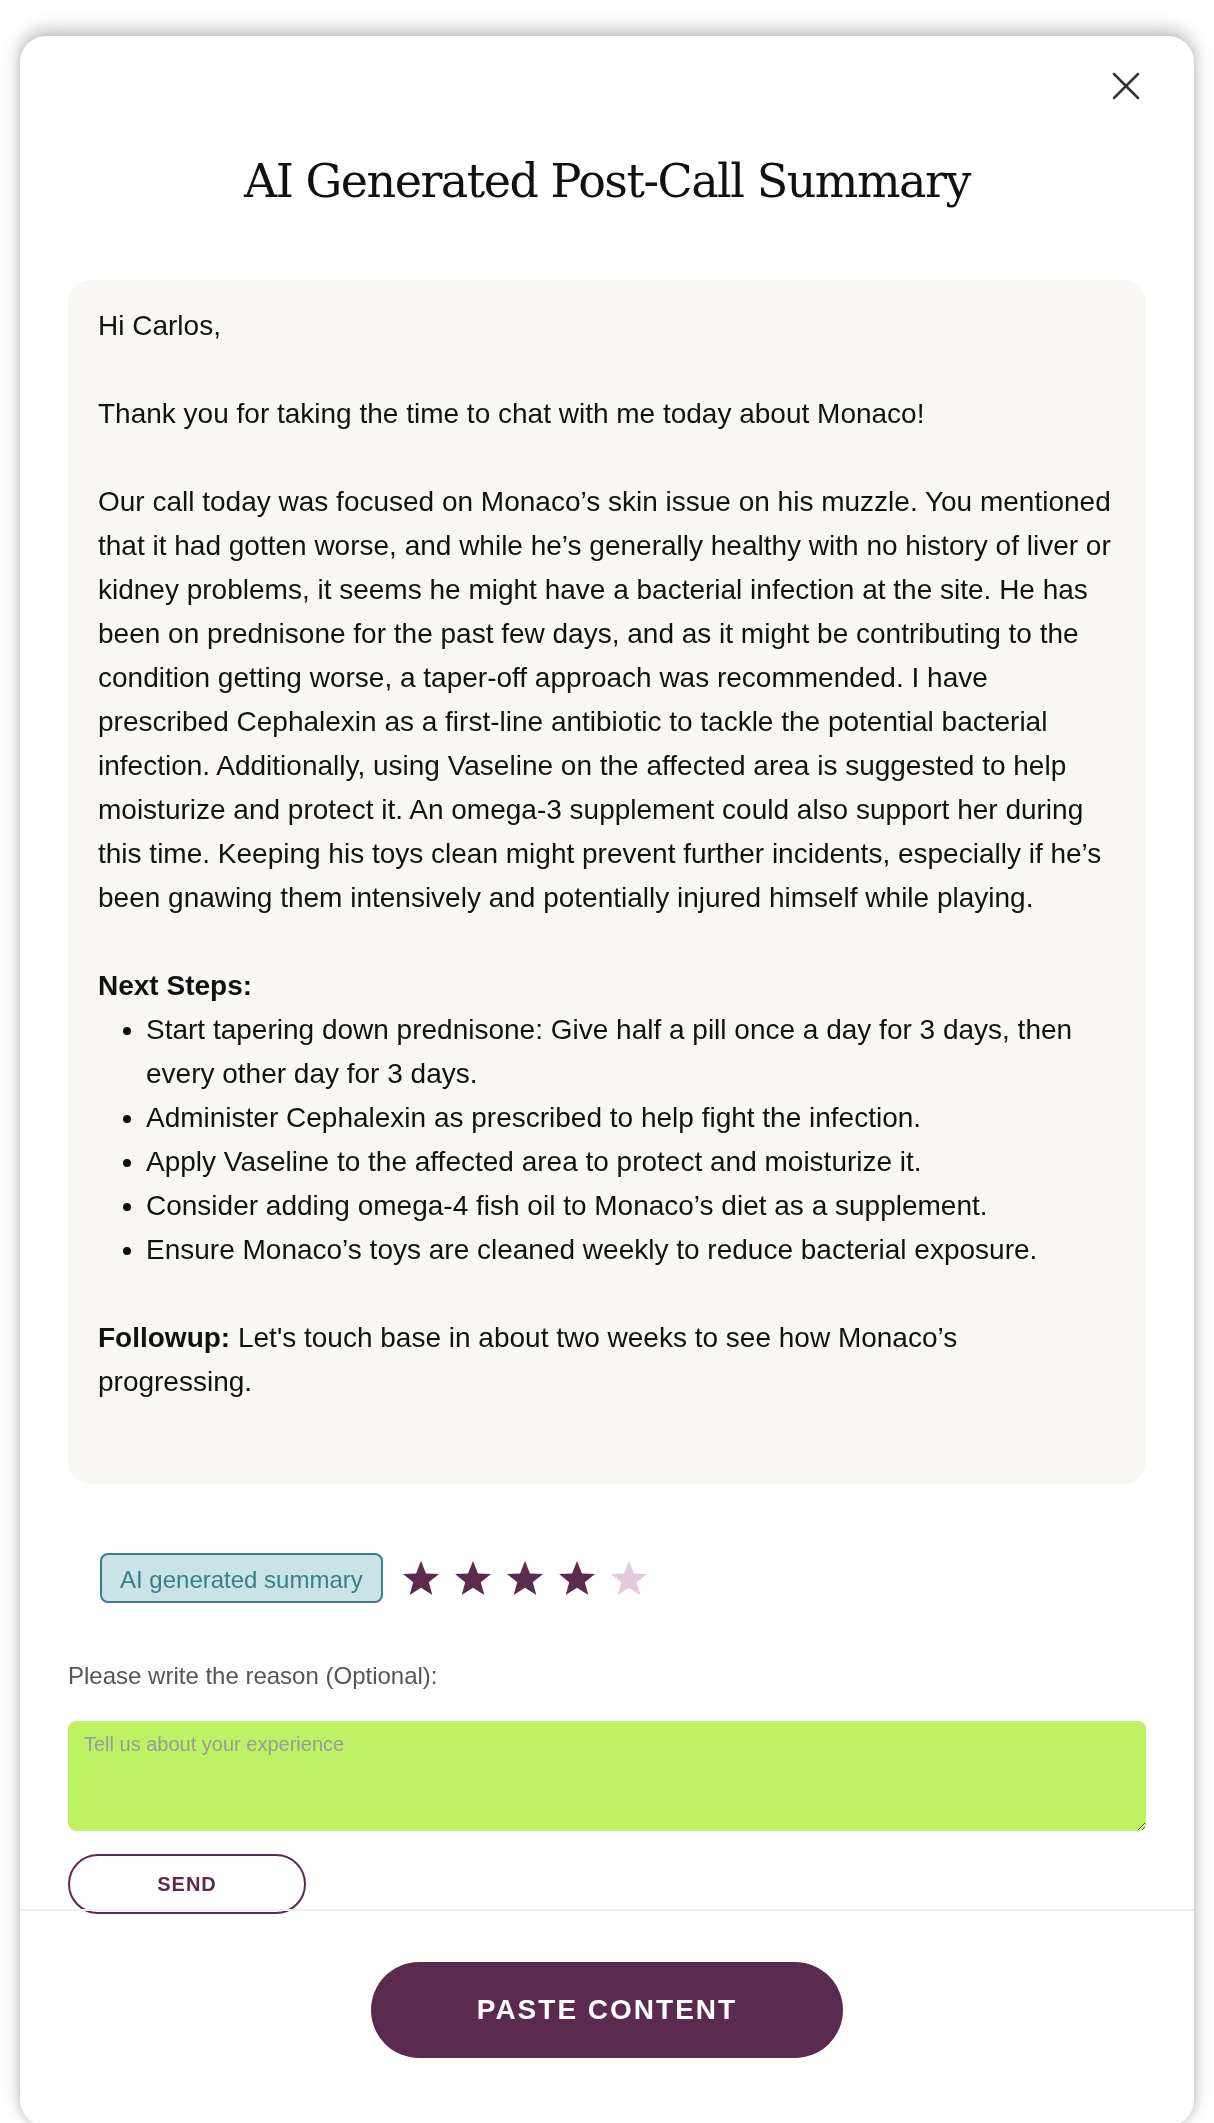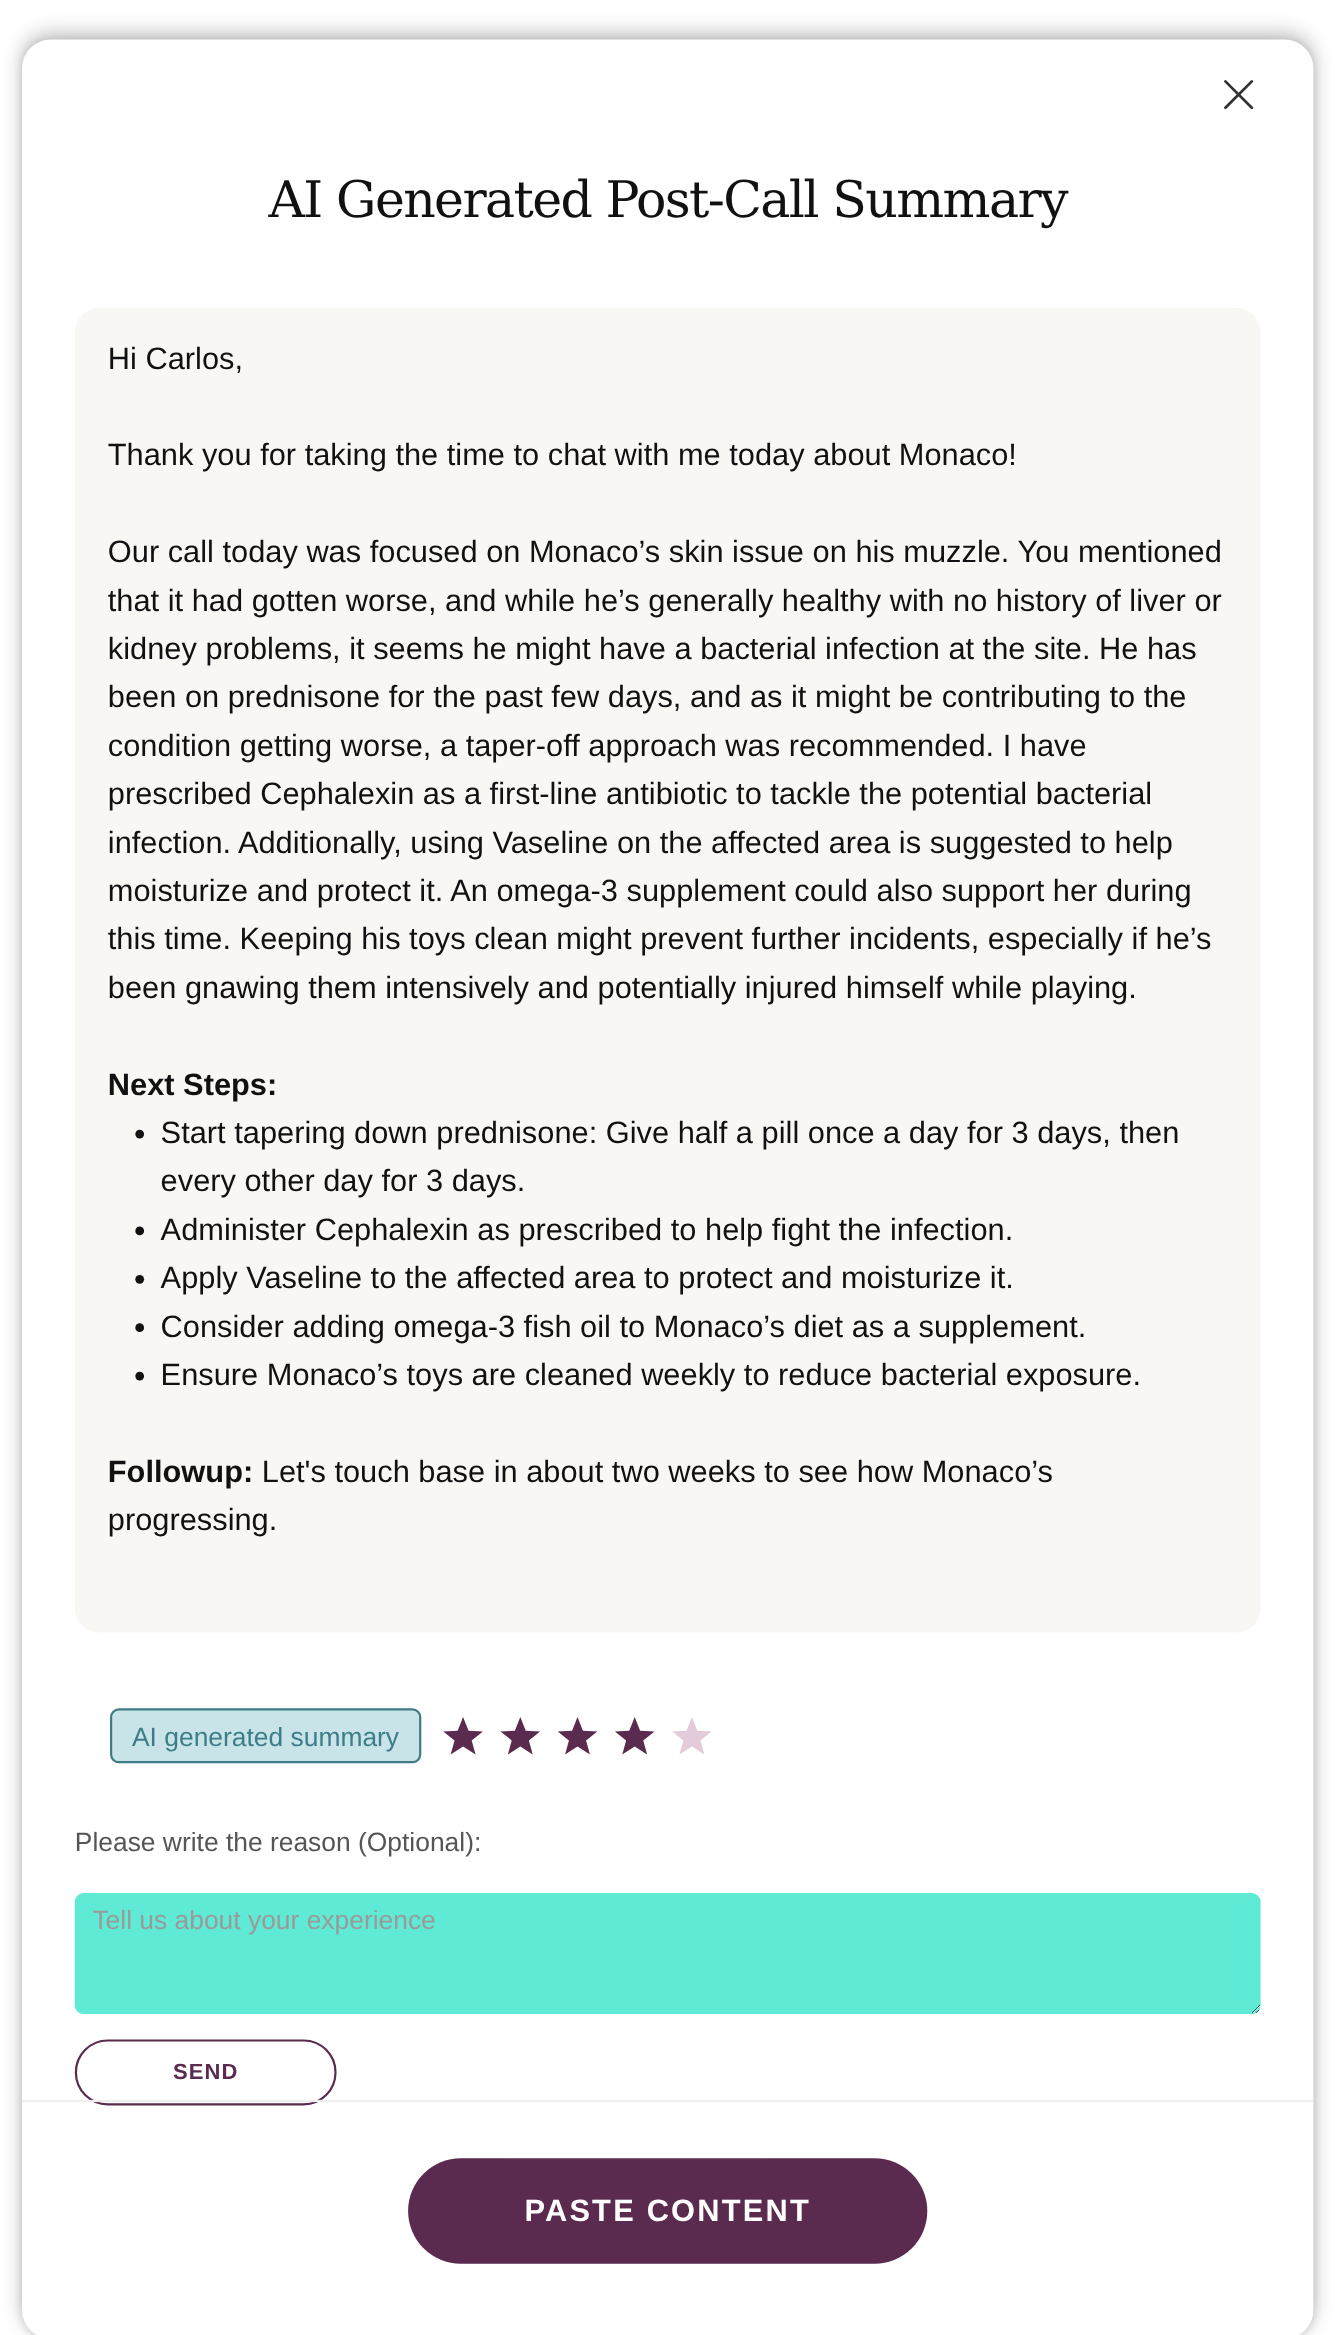--- a/index.html
+++ b/index.html
@@ -12,21 +12,21 @@
   .summary p { margin:0 0 44px 0; }
   .summary ul { margin:0 0 44px 0; padding-left:48px; }
   .summary li { margin:0; }
   .summary b { font-weight:bold; }
   .rating-row { position:absolute; left:48px; top:1515px; height:54px; display:flex; align-items:center;padding-left:32px; }
   .ai-badge { background:#c9e4e9; border:2px solid #3f7c86; border-radius:8px; color:#3c7d88; font-size:24px; padding:0 18px; height:50px; line-height:50px; box-sizing:border-box; }
   .rate-label { margin-left:16px; font-size:29px; color:#111; }
   .stars { margin-left:14px; display:flex; gap:4px; }
   .star { width:48px; height:48px; cursor:pointer; }
   .reason-label { position:absolute; left:48px; top:1626px; font-size:24px; color:#555; }
-  .feedback { position:absolute; left:48px; top:1685px; width:1078px; height:110px; background:#5eead4; border:none; border-radius:8px; box-sizing:border-box; padding:12px 16px; font-family:"Liberation Sans", sans-serif; font-size:24px; color:#333; resize:vertical; outline:none; }
+  .feedback { position:absolute; left:48px; top:1685px; width:1078px; height:110px; background:#bef264; border:none; border-radius:8px; box-sizing:border-box; padding:12px 16px; font-family:"Liberation Sans", sans-serif; font-size:20px; color:#333; resize:vertical; outline:none; }
   .feedback::placeholder { color:#9a9a9a; }
   .send { position:absolute; left:48px; top:1818px; width:238px; height:60px; border:2px solid #5a2a4f; border-radius:30px; background:#fff; color:#5a2a4f; font-weight:bold; font-size:20px; letter-spacing:1px; cursor:pointer; font-family:"Liberation Sans", sans-serif; }
   .divider { position:absolute; left:0; right:0; top:1873px; height:2px; background:#efefef; }
   .paste { position:absolute; left:351px; top:1926px; width:472px; height:96px; border:none; border-radius:48px; background:#5a2a4f; color:#fff; font-weight:bold; font-size:28px; letter-spacing:2px; cursor:pointer; font-family:"Liberation Sans", sans-serif; }
 </style>
 </head>
 <body>
 
 <div class="modal">
   <div class="close">
@@ -40,21 +40,21 @@
 
   <div class="summary">
     <p>Hi Carlos,</p>
     <p>Thank you for taking the time to chat with me today about Monaco!</p>
     <p>Our call today was focused on Monaco’s skin issue on his muzzle. You mentioned that it had gotten worse, and while he’s generally healthy with no history of liver or kidney problems, it seems he might have a bacterial infection at the site. He has been on prednisone for the past few days, and as it might be contributing to the condition getting worse, a taper-off approach was recommended. I have prescribed Cephalexin as a first-line antibiotic to tackle the potential bacterial infection. Additionally, using Vaseline on the affected area is suggested to help moisturize and protect it. An omega-3 supplement could also support her during this time. Keeping his toys clean might prevent further incidents, especially if he’s been gnawing them intensively and potentially injured himself while playing.</p>
     <div><b>Next Steps:</b></div>
     <ul>
       <li>Start tapering down prednisone: Give half a pill once a day for 3 days, then every other day for 3 days.</li>
       <li>Administer Cephalexin as prescribed to help fight the infection.</li>
       <li>Apply Vaseline to the affected area to protect and moisturize it.</li>
-      <li>Consider adding omega-3 fish oil to Monaco’s diet as a supplement.</li>
+      <li>Consider adding omega-4 fish oil to Monaco’s diet as a supplement.</li>
       <li>Ensure Monaco’s toys are cleaned weekly to reduce bacterial exposure.</li>
     </ul>
     <div><b>Followup:</b><span> Let's touch base in about two weeks to see how Monaco’s progressing.</span></div>
   </div>
 
   <div class="rating-row">
     <div class="ai-badge">AI generated summary</div>
     <div class="stars" id="stars">
         <svg viewBox="0 0 24 24" class="star">
           <path d="M12 3.5l2.47 6.2 6.53.3-5.1 4.1 1.75 6.4L12 16.9l-5.65 3.6 1.75-6.4-5.1-4.1 6.53-.3z" fill="#5a2a4f"></path>

